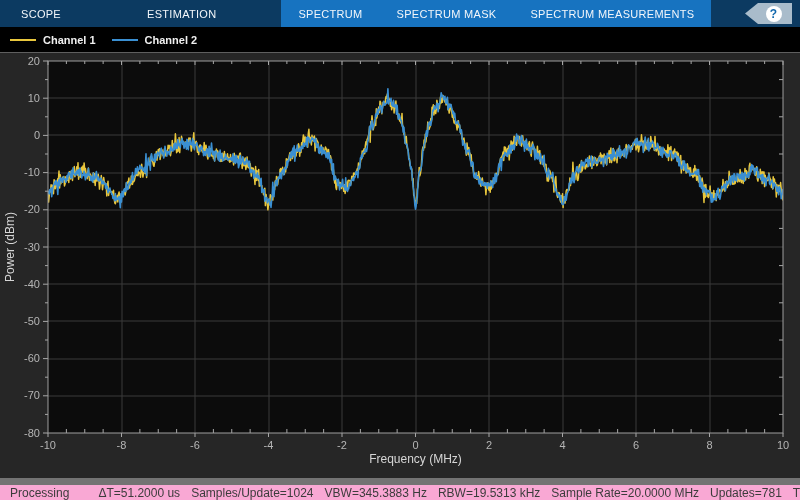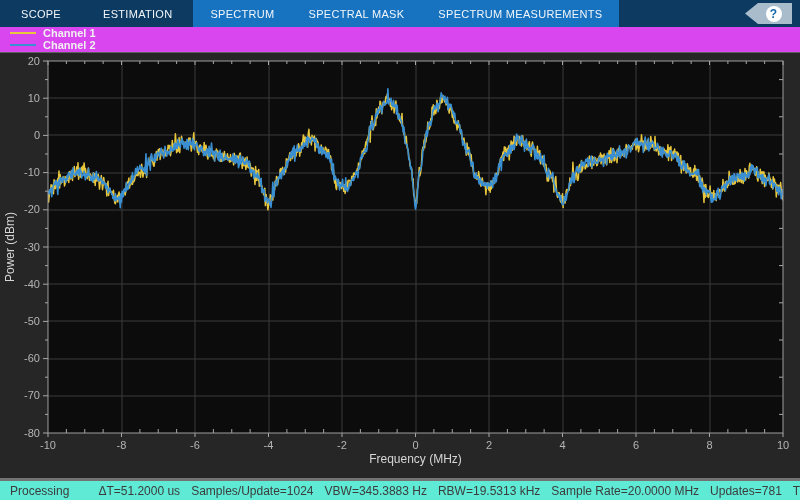--- a/index.html
+++ b/index.html
@@ -1,62 +1,62 @@
 <!DOCTYPE html>
 <html><head>
 <meta charset="utf-8">
 <style>
   * { margin:0; padding:0; box-sizing:border-box; }
   html,body { width:800px; height:500px; overflow:hidden; background:#262626;
               font-family:"Liberation Sans", sans-serif; }
 
   
   .toolstrip { height:27px; background:#0c3a61; display:flex; align-items:stretch;
-               position:relative; }
+               position:relative;gap:44px; }
   .tab { display:flex; align-items:center; padding:0 21px; color:#f2f6fa;
          font-size:11px; letter-spacing:.3px; white-space:nowrap; cursor:default; }
   .tab-group-active { display:flex; background:#1773c0; }
   .tab-group-active .tab { padding:0 17px; }
   .toolstrip-spacer { flex:1; }
   .help-tag { position:absolute; right:8px; top:3px; width:47px; height:21px;
               background:#a9bccb; display:flex; align-items:center; justify-content:center;
               padding-left:10px;
               clip-path:polygon(0 50%, 13px 0, 100% 0, 100% 100%, 13px 100%); }
   .help-circle { width:16px; height:16px; background:#ffffff; border-radius:50%;
                  color:#1268ad; font-size:12px; font-weight:bold; line-height:16px;
                  text-align:center; }
 
   
-  .legend-strip { height:25px; background:#d946ef; display:flex; 
-                  padding-left:10px;flex-direction:column; }
+  .legend-strip { height:25px; background:#000000; display:flex; align-items:center;
+                  padding-left:10px; }
   .legend-item { display:flex; align-items:center; margin-right:16px; cursor:default; }
   .legend-line { width:26px; height:0; border-top:2.5px solid #888; margin-right:7px; }
   .legend-label { color:#f0f0f0; font-size:11px; font-weight:bold; }
 
   
   .plot-panel { height:426px; background:#262626; border-top:1px solid #5f5f5f;
                 position:relative; }
   #plot-svg { position:absolute; left:0; top:0; }
 
   
-  .statusbar { height:22px; background:#5eead4; border-top:3px solid #737373;
+  .statusbar { height:22px; background:#f9a8d4; border-top:7px solid #737373;
                display:flex; align-items:center; color:#3c3c3c; font-size:12px;
                white-space:nowrap; overflow:hidden; }
   .status-state { margin-left:10px; }
   .status-fields { display:flex; margin-left:29px; gap:11px; }
 </style>
 </head>
 <body>
 
 <div class="toolstrip">
   <div class="tab">SCOPE</div>
   <div class="tab">ESTIMATION</div>
   <div class="tab-group-active">
     <div class="tab">SPECTRUM</div>
-    <div class="tab">SPECTRAL MASK</div>
+    <div class="tab">SPECTRUM MASK</div>
     <div class="tab">SPECTRUM MEASUREMENTS</div>
   </div>
   <div class="toolstrip-spacer"></div>
   <div class="help-tag">
     <span class="help-circle">?</span>
   </div>
 </div>
 
 <div class="legend-strip">
   <div class="legend-item">

